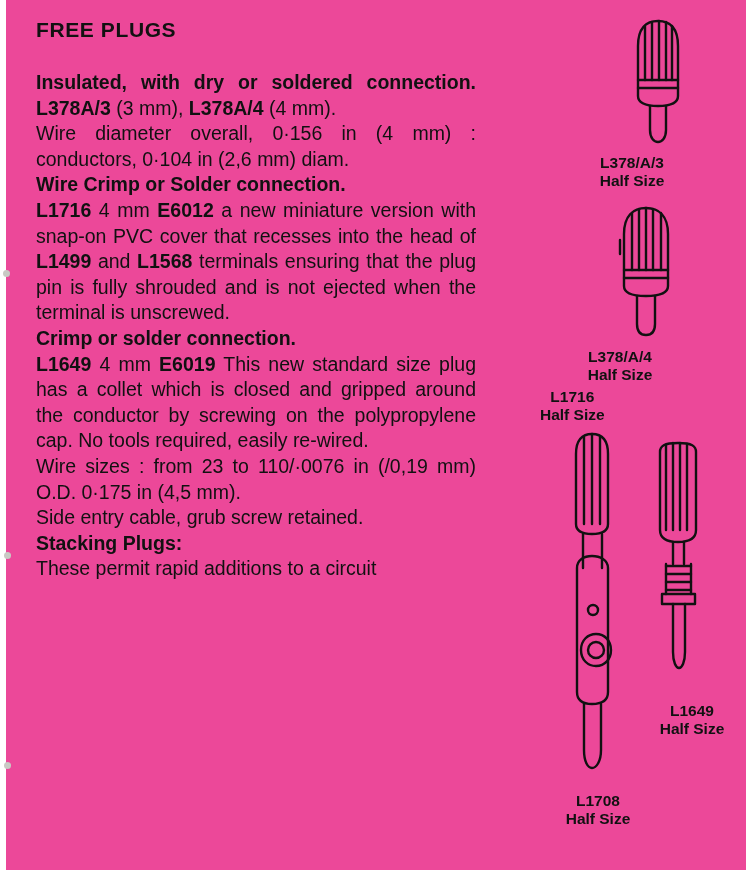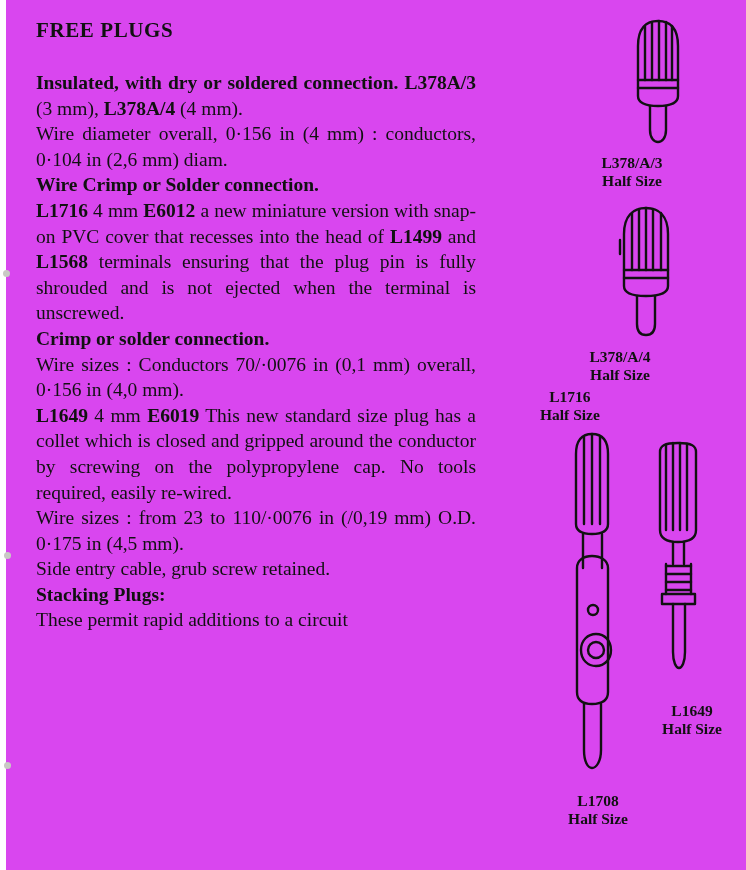--- a/index.html
+++ b/index.html
@@ -11,22 +11,21 @@
     width: 746px;
     height: 870px;
     font-family: "Liberation Sans", sans-serif;
     color: #111111;
     position: relative;
     overflow: hidden;
   }
   .page {
     position: absolute;
     inset: 0;
-    background: #d946ef;
-    font-family: Liberation Serif, serif;
+    background: #ec4899;
   }
   
   .edge-left {
     position: absolute;
     left: 0; top: 0; bottom: 0;
     width: 6px;
     background: #ffffff;
   }
   .edge-dot {
     position: absolute;
@@ -101,21 +100,20 @@
   <div class="content">
 
     <h1 class="heading">FREE PLUGS</h1>
 
     <div class="textcol">
       <p class="para"><span class="b">Insulated, with dry or soldered connection. </span><span class="b">L378A/3</span><span> (3 mm), </span><span class="b">L378A/4</span><span> (4 mm).</span></p>
       <p class="para"><span>Wire diameter overall, 0·156 in (4 mm) : conductors, 0·104 in (2,6 mm) diam.</span></p>
       <p class="para nojust"><span class="b">Wire Crimp or Solder connection.</span></p>
       <p class="para"><span class="b">L1716</span><span> 4 mm </span><span class="b">E6012</span><span> a new miniature version with snap-on PVC cover that recesses into the head of </span><span class="b">L1499</span><span> and </span><span class="b">L1568</span><span> terminals ensuring that the plug pin is fully shrouded and is not ejected when the terminal is unscrewed.</span></p>
       <p class="para nojust"><span class="b">Crimp or solder connection.</span></p>
-      <p class="para"><span>Wire sizes : Conductors 70/·0076 in (0,1 mm) overall, 0·156 in (4,0 mm).</span></p>
       <p class="para"><span class="b">L1649</span><span> 4 mm </span><span class="b">E6019</span><span> This new standard size plug has a collet which is closed and gripped around the conductor by screwing on the polypropylene cap. No tools required, easily re-wired.</span></p>
       <p class="para"><span>Wire sizes : from 23 to 110/·0076 in (/0,19 mm) O.D. 0·175 in (4,5 mm).</span></p>
       <p class="para nojust"><span>Side entry cable, grub screw retained.</span></p>
       <p class="para nojust"><span class="b">Stacking Plugs:</span></p>
       <p class="para nojust"><span>These permit rapid additions to a circuit</span></p>
     </div>
 
     <div class="figcol">
 
       <div class="fig" style="left:108px; top:0px;">

